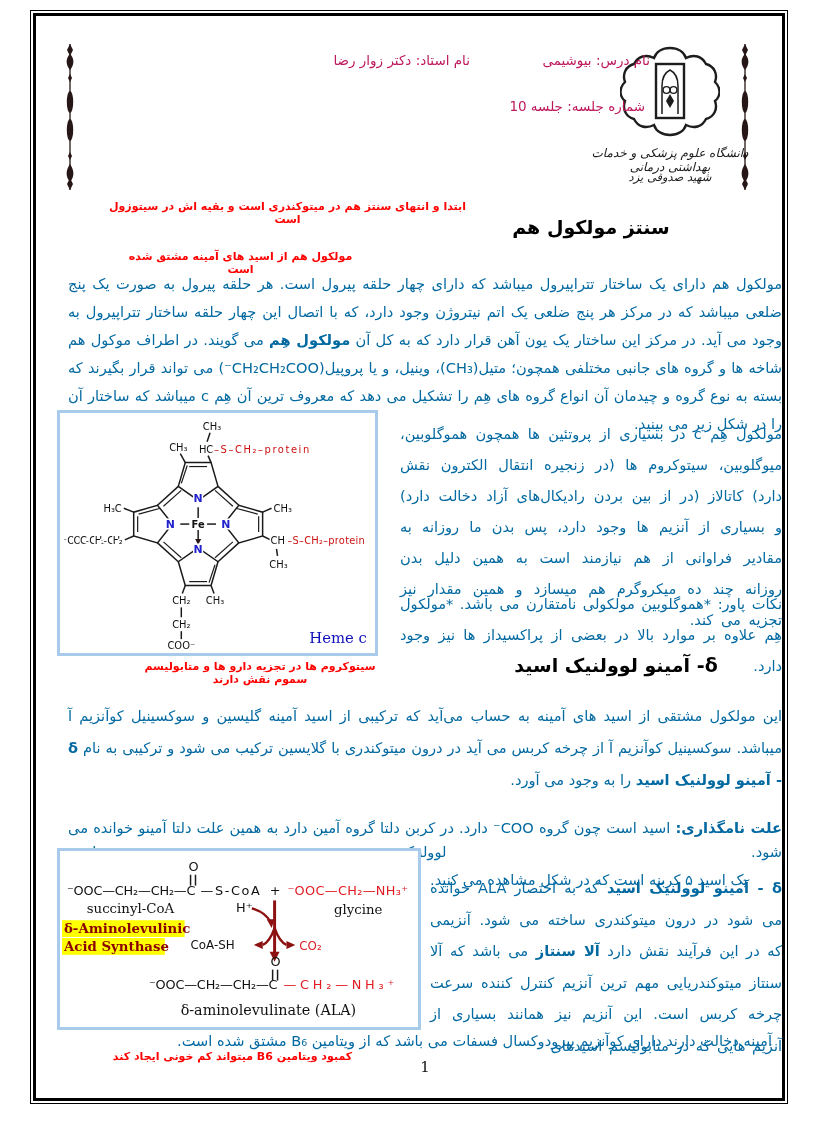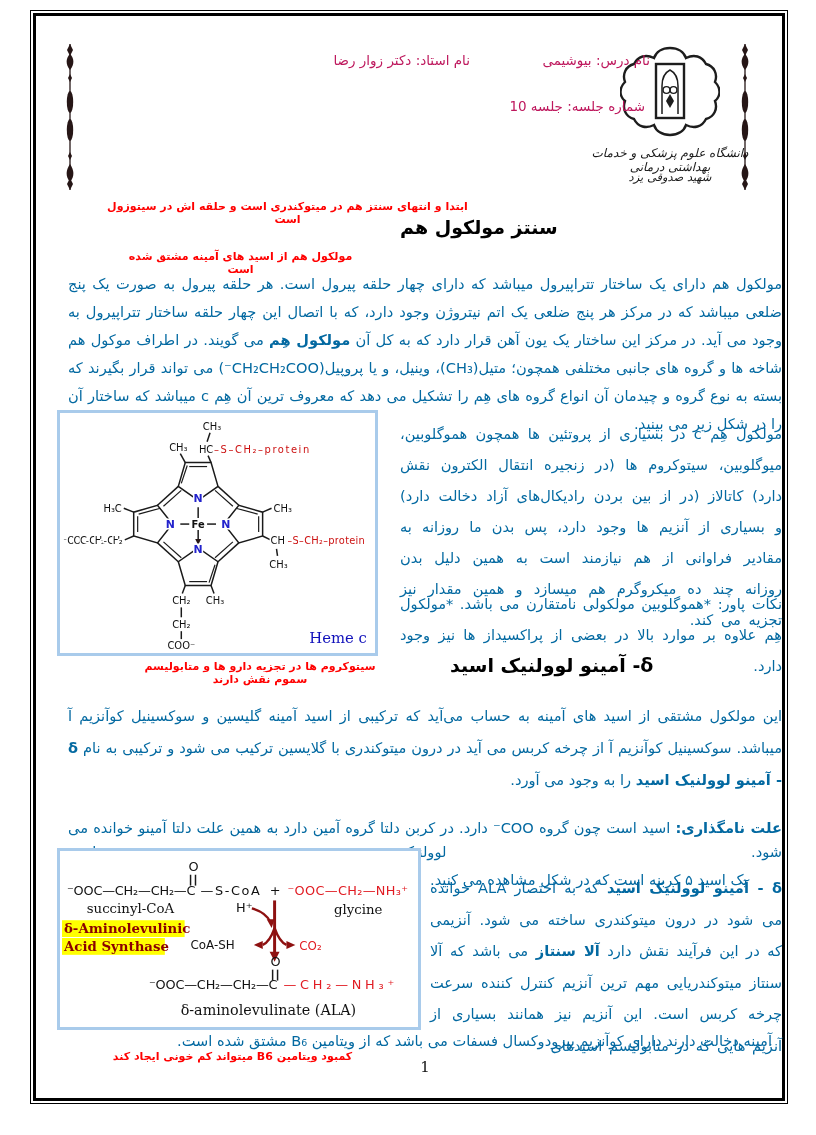--- a/index.html
+++ b/index.html
@@ -4,21 +4,21 @@
 <style>
   html,body{margin:0;padding:0;background:#ffffff;}
   .page{position:relative;width:816px;height:1135px;background:#fff;overflow:hidden;
         font-family:"DejaVu Sans",sans-serif;color:#111;}
   .abs{position:absolute;}
   .border-box{left:33px;top:13px;width:746px;height:1082px;border:3px solid #000;
               outline:1px solid #000;outline-offset:2px;}
   .hdr{font-size:13.5px;direction:rtl;text-align:right;color:#be185d;}
   .calli{font-family:"DejaVu Serif",serif;font-style:italic;direction:rtl;text-align:center;color:#1a1a1a;}
   .red-note{color:#FF0000;font-size:11px;font-weight:bold;direction:rtl;text-align:center;line-height:13px;}
-  .h-main{font-size:19px;font-weight:bold;direction:rtl;text-align:left;color:#000;}
+  .h-main{font-size:19px;font-weight:bold;direction:rtl;text-align:center;color:#000;}
   .para{font-size:14.6px;direction:rtl;text-align:justify;color:#0369a1;}
   .diagram-box{border:3px solid #A9CBEB;background:#fff;}
   .pagenum{font-family:"DejaVu Serif",serif;font-size:15px;text-align:center;color:#111;}
   
   .bond{stroke:#1a1a1a;stroke-width:1.5;fill:none;}
   .dbl{stroke:#1a1a1a;stroke-width:1.2;fill:none;}
   .fet{font:10px "DejaVu Sans",sans-serif;fill:#111;paint-order:stroke;stroke:#fff;stroke-width:3px;}
   .nt{font:bold 11px "DejaVu Sans",sans-serif;fill:#2222CC;paint-order:stroke;stroke:#fff;stroke-width:3px;}
   .redt{fill:#CC1111 !important;}
   .hemecap{font:15px "DejaVu Serif",serif;fill:#1111BB;}
@@ -70,21 +70,21 @@
     <circle class="logoline" style="stroke-width:1.4" cx="53.5" cy="50" r="3.4"></circle>
     <path d="M50 54 L54 61 L50 68 L46 61 Z" fill="#1d1d1d"></path>
   </svg>
   <div class="abs calli" style="left:572px;top:146px;width:196px;font-size:12px;">دانشگاه علوم پزشکی و خدمات بهداشتی درمانی</div>
   <div class="abs calli" style="left:572px;top:170px;width:196px;font-size:11.5px;">شهید صدوقی یزد</div>
 
   <div class="abs hdr" style="left:460px;top:52px;width:190px;">نام درس: بیوشیمی</div>
   <div class="abs hdr" style="left:310px;top:52px;width:160px;">نام استاد: دکتر زوار رضا</div>
   <div class="abs hdr" style="left:495px;top:98px;width:150px;">شماره جلسه: جلسه 10</div>
 
-  <div class="abs red-note" style="left:100px;top:200px;width:375px;">ابتدا و انتهای سنتز هم در میتوکندری است و حلقه اش در سیتوزول است</div>
+  <div class="abs red-note" style="left:100px;top:200px;width:375px;">ابتدا و انتهای سنتز هم در میتوکندری است و بقیه اش در سیتوزول است</div>
   <div class="abs h-main" style="left:400px;top:216px;width:382px;">سنتز مولکول هم</div>
   <div class="abs red-note" style="left:128px;top:250px;width:225px;">مولکول هم از اسید های آمینه مشتق شده است</div>
 
   <div class="abs para" style="left:68px;top:270px;width:714px;line-height:28px;"><span>مولکول هم دارای یک ساختار تتراپیرول میباشد که دارای چهار حلقه پیرول است. هر حلقه پیرول به صورت یک پنج ضلعی میباشد که در مرکز هر پنج ضلعی یک اتم نیتروژن وجود دارد، که با اتصال این چهار حلقه ساختار تتراپیرول به وجود می آید. در مرکز این ساختار یک یون آهن قرار دارد که به کل آن </span><b>مولکول هِم</b><span> می گویند. در اطراف موکول هم شاخه ها و گروه های جانبی مختلفی همچون؛ متیل(CH₃)، وینیل، و یا پروپیل(CH₂CH₂COO⁻) می تواند قرار بگیرند که بسته به نوع گروه و چیدمان آن انواع گروه های هِم را تشکیل می دهد که معروف ترین آن هِم c میباشد که ساختار آن را در شکل زیر می بینید.</span></div>
 
   <div class="abs diagram-box" style="left:57px;top:410px;width:315px;height:240px;">
     <svg width="315" height="240" viewBox="0 0 315 242">
 
       <path class="bond" d="M138 88 L118 74 L125 50 L151 50 L158 74 Z"></path>
       <path class="bond" d="M112 112 L97 93 L73 100 L73 124 L97 131 Z"></path>

